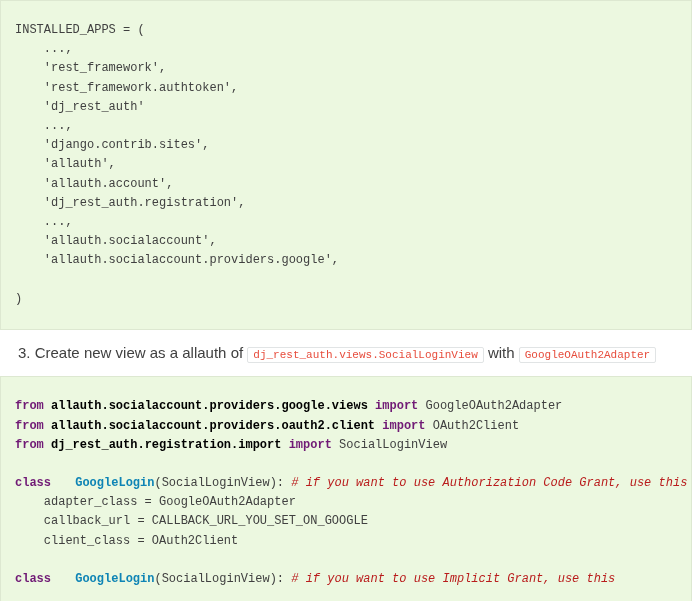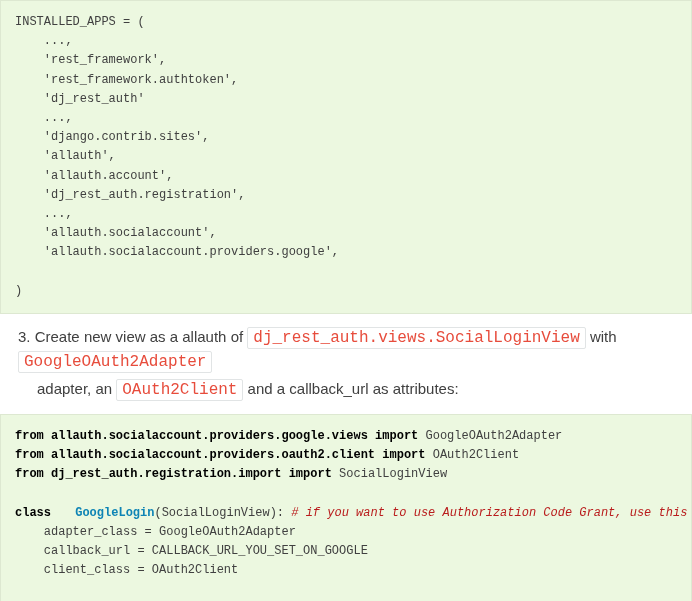--- a/index.html
+++ b/index.html
@@ -9,50 +9,50 @@
     font-family: -apple-system, BlinkMacSystemFont, "Segoe UI", Helvetica, Arial, sans-serif;
     background: #fff;
     color: #404040;
     font-size: 15px;
     line-height: 1.5;
     width: 692px;
   }
   .code-block {
     background: #ecf8e0;
     border: 1px solid #dde8d1;
-    padding: 12px 14px;
+    padding: 20px 14px;
     font-family: "SFMono-Regular", Consolas, "Liberation Mono", Menlo, monospace;
     font-size: 12px;
     line-height: 1.6;
     color: #404040;
     overflow-x: auto;
     white-space: pre;
   }
   .step-text {
     padding: 12px 0 12px 18px;
     color: #404040;
   }
   .step-text .num {
     display: inline;
   }
   .inline-code {
     font-family: "SFMono-Regular", Consolas, "Liberation Mono", Menlo, monospace;
-    font-size: 16px;
+    font-size: 11px;
     color: #e74c3c;
     background: #fff;
     border: 1px solid #e1e4e5;
     padding: 1px 5px;
     border-radius: 2px;
     white-space: nowrap;
   }
   .step-second-line {
     padding-left: 19px;
     margin-top: 4px;
   }
-  .k { color: #000000; font-weight: bold; text-align: center; } 
+  .k { color: #701a75; font-weight: bold; text-align: center; } 
   .nn { color: #000000; font-weight: bold; } 
   .nc { color: #0e84b5; font-weight: bold; margin-left: 17px; } 
   .c { color: #b91c1c; font-style: italic; } 
   .n { color: #404040; } 
 </style>
 </head>
 <body>
 
 <div class="code-block"><span>INSTALLED_APPS = (</span>
 <span>    ...,</span>
@@ -66,23 +66,20 @@
 <span>    'dj_rest_auth.registration',</span>
 <span>    ...,</span>
 <span>    'allauth.socialaccount',</span>
 <span>    'allauth.socialaccount.providers.google',</span>
 <span></span>
 <span>)</span></div>
 
 <div class="step-text">
   <span class="num">3.</span>
   <span>Create new view as a allauth of </span><span class="inline-code">dj_rest_auth.views.SocialLoginView</span><span> with </span><span class="inline-code">GoogleOAuth2Adapter</span>
-  <div class="step-second-line">
-    <span>adapter, an </span><span class="inline-code">OAuth2Client</span><span> and a callback_url as attributes:</span>
-  </div>
 </div>
 
 <div class="code-block"><span class="k">from</span> <span class="nn">allauth.socialaccount.providers.google.views</span> <span class="k">import</span> <span class="n">GoogleOAuth2Adapter</span>
 <span class="k">from</span> <span class="nn">allauth.socialaccount.providers.oauth2.client</span> <span class="k">import</span> <span class="n">OAuth2Client</span>
 <span class="k">from</span> <span class="nn">dj_rest_auth.registration.import</span> <span class="k">import</span> <span class="n">SocialLoginView</span>
 <span></span>
 <span class="k">class</span> <span class="nc">GoogleLogin</span><span class="n">(SocialLoginView): </span><span class="c"># if you want to use Authorization Code Grant, use this</span>
 <span class="n">    adapter_class = GoogleOAuth2Adapter</span>
 <span class="n">    callback_url = CALLBACK_URL_YOU_SET_ON_GOOGLE</span>
 <span class="n">    client_class = OAuth2Client</span>

